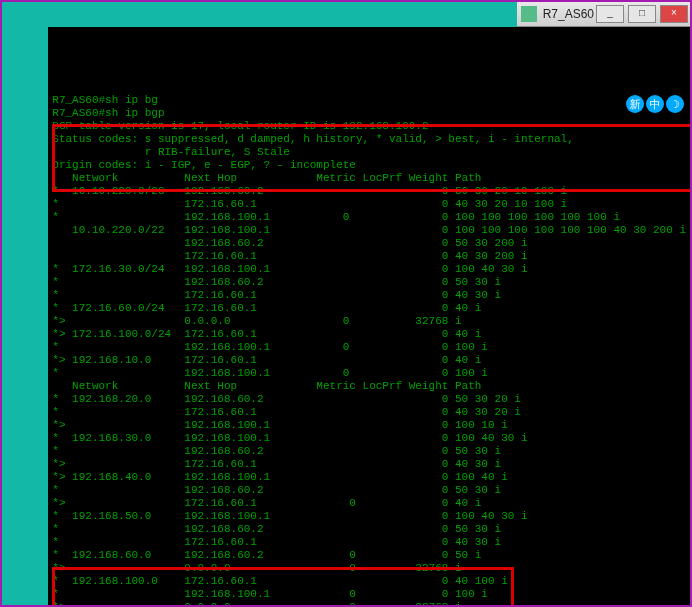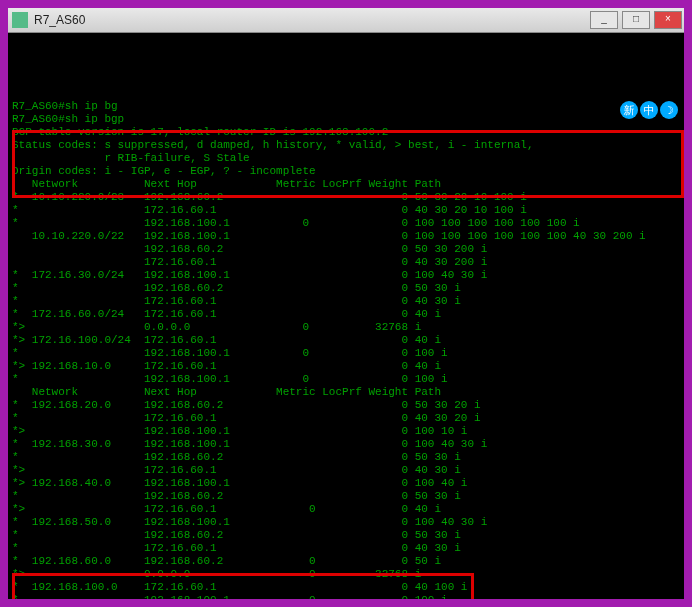--- a/index.html
+++ b/index.html
@@ -10,25 +10,26 @@
     background: #000;
     color: #00a000;
     width: 692px;
     height: 607px;
     overflow: hidden;
     box-sizing: border-box;
   }
   .window {
     width: 692px;
     height: 607px;
-    border: 8px solid #a21caf;
+    border: 2px solid #a21caf;
     box-sizing: border-box;
     display: flex;
     flex-direction: column;
-    background: #8b5cf6;
+    background: #14b8a6;
+    align-items: flex-end;
   }
   .titlebar {
     height: 24px;
     background: linear-gradient(#e9e9e9,#cfcfcf);
     display: flex;
     align-items: center;
     color: #222;
     font-family: Tahoma, sans-serif;
     font-size: 12px;
     border-bottom: 1px solid #888;

